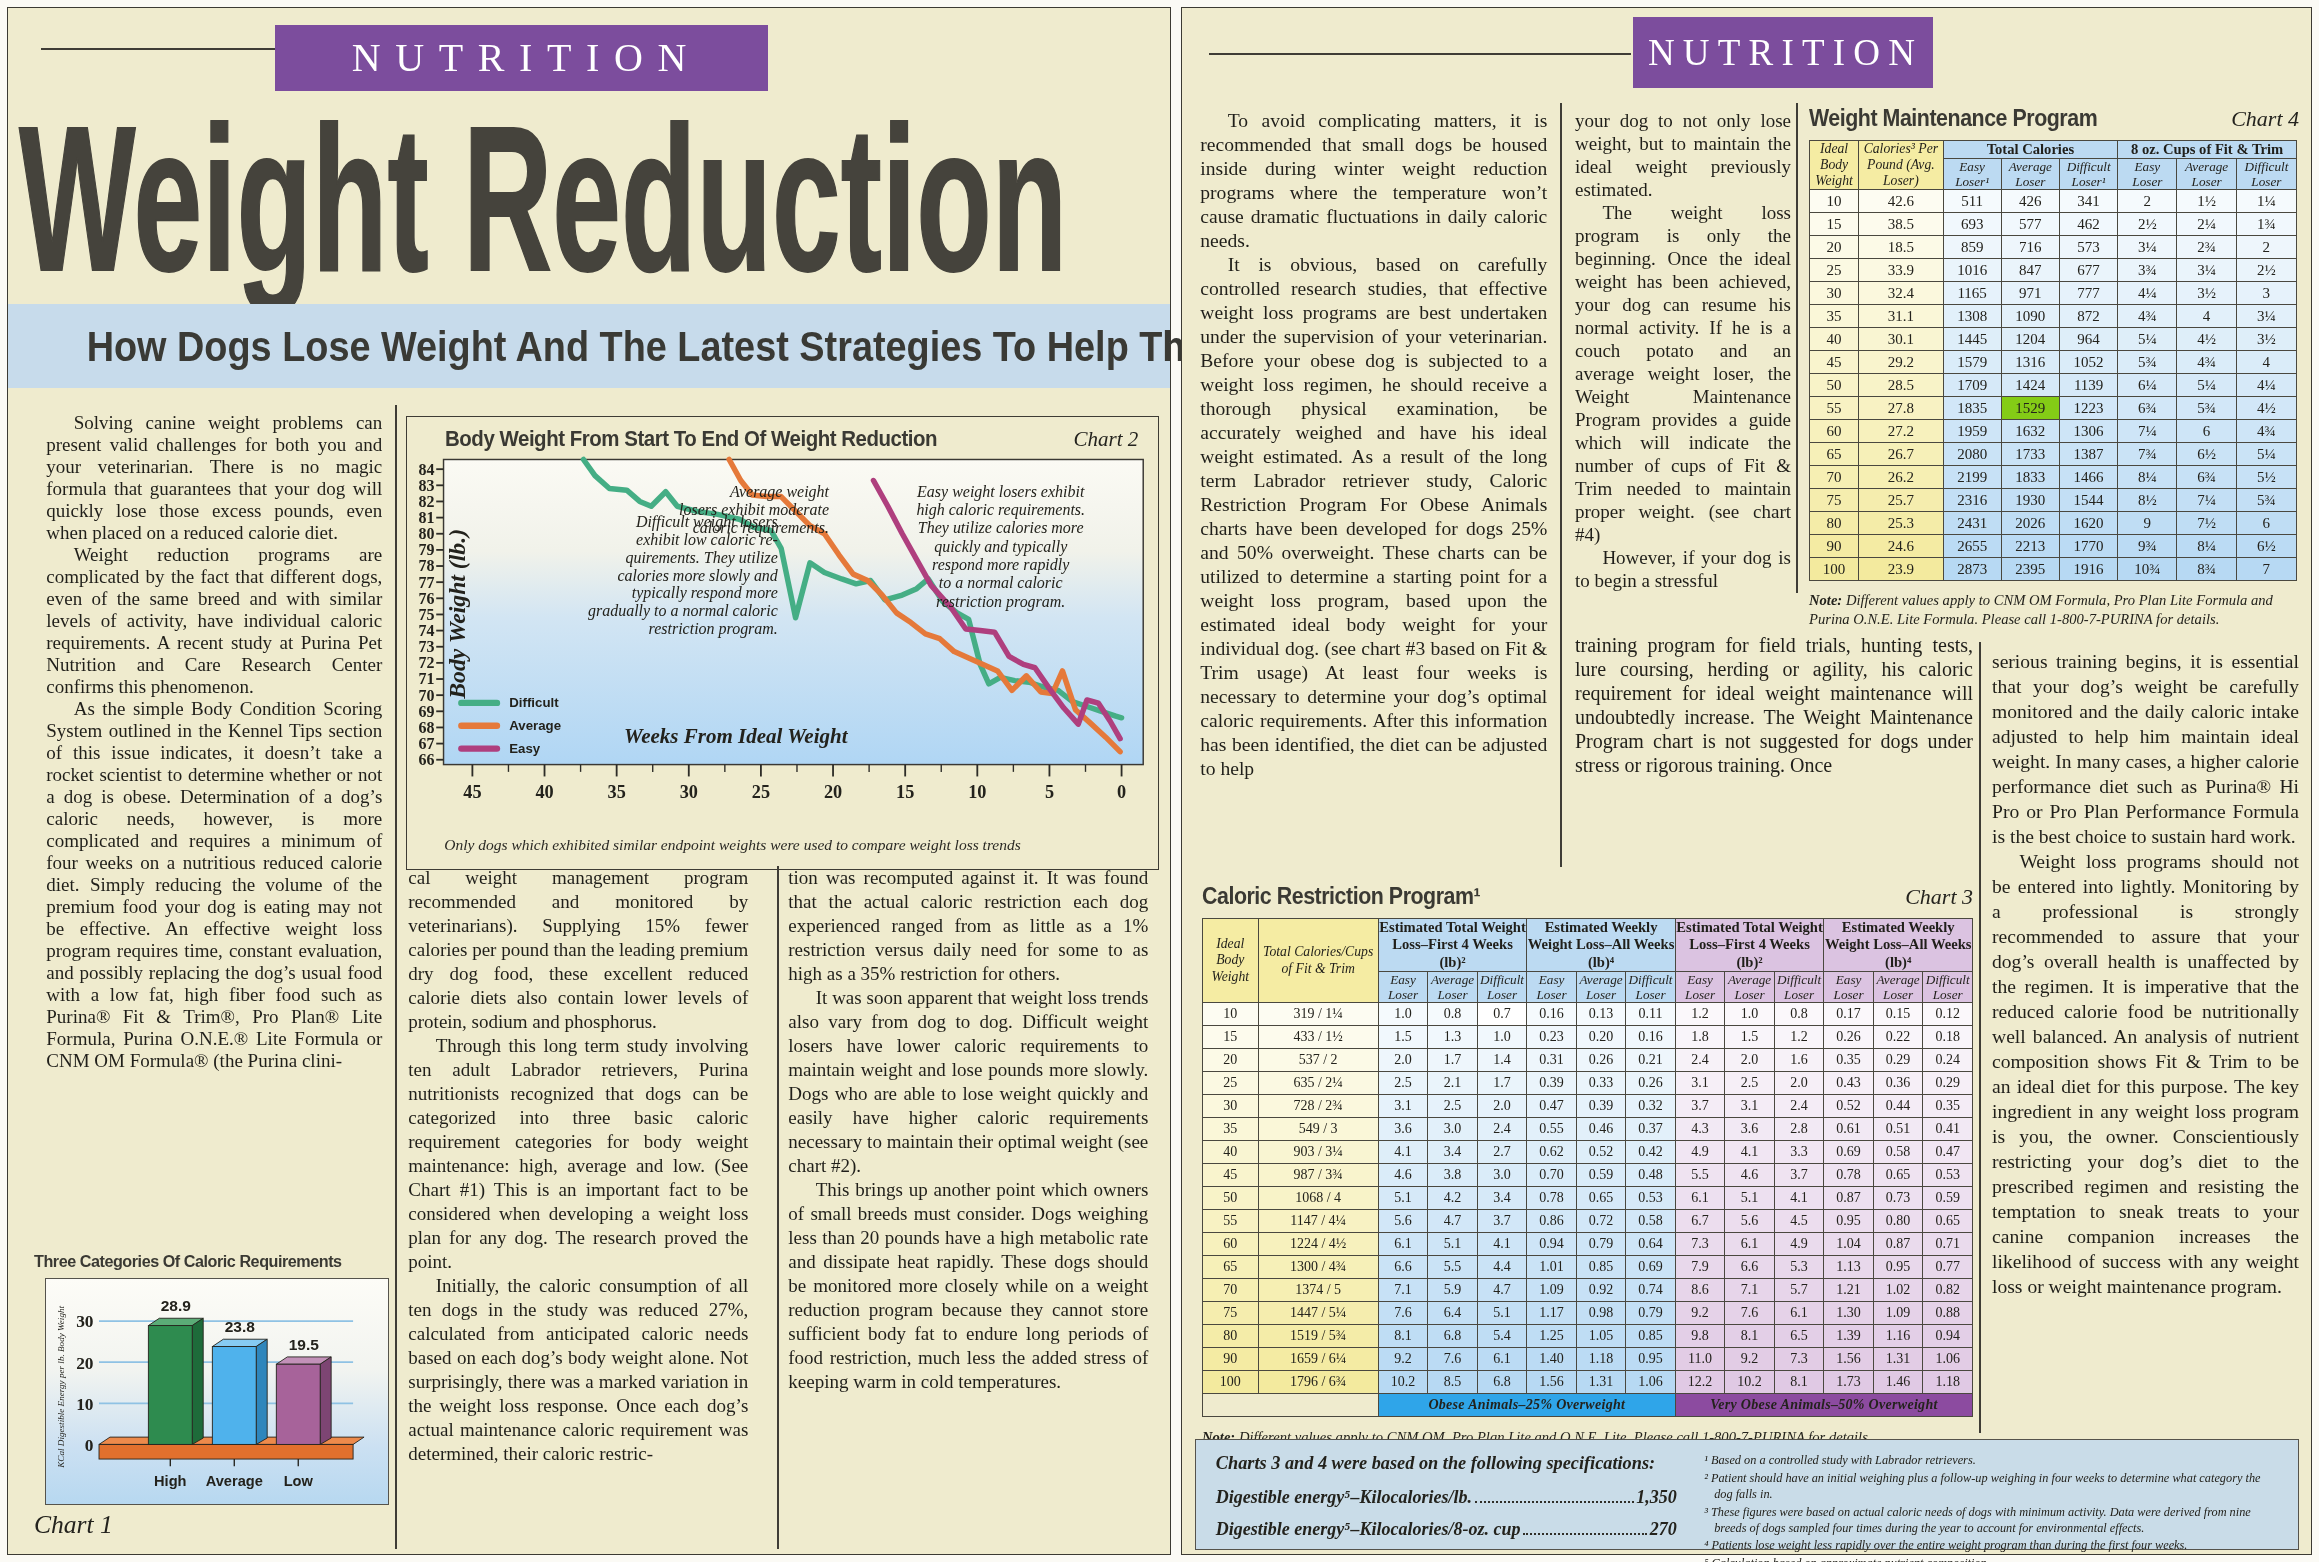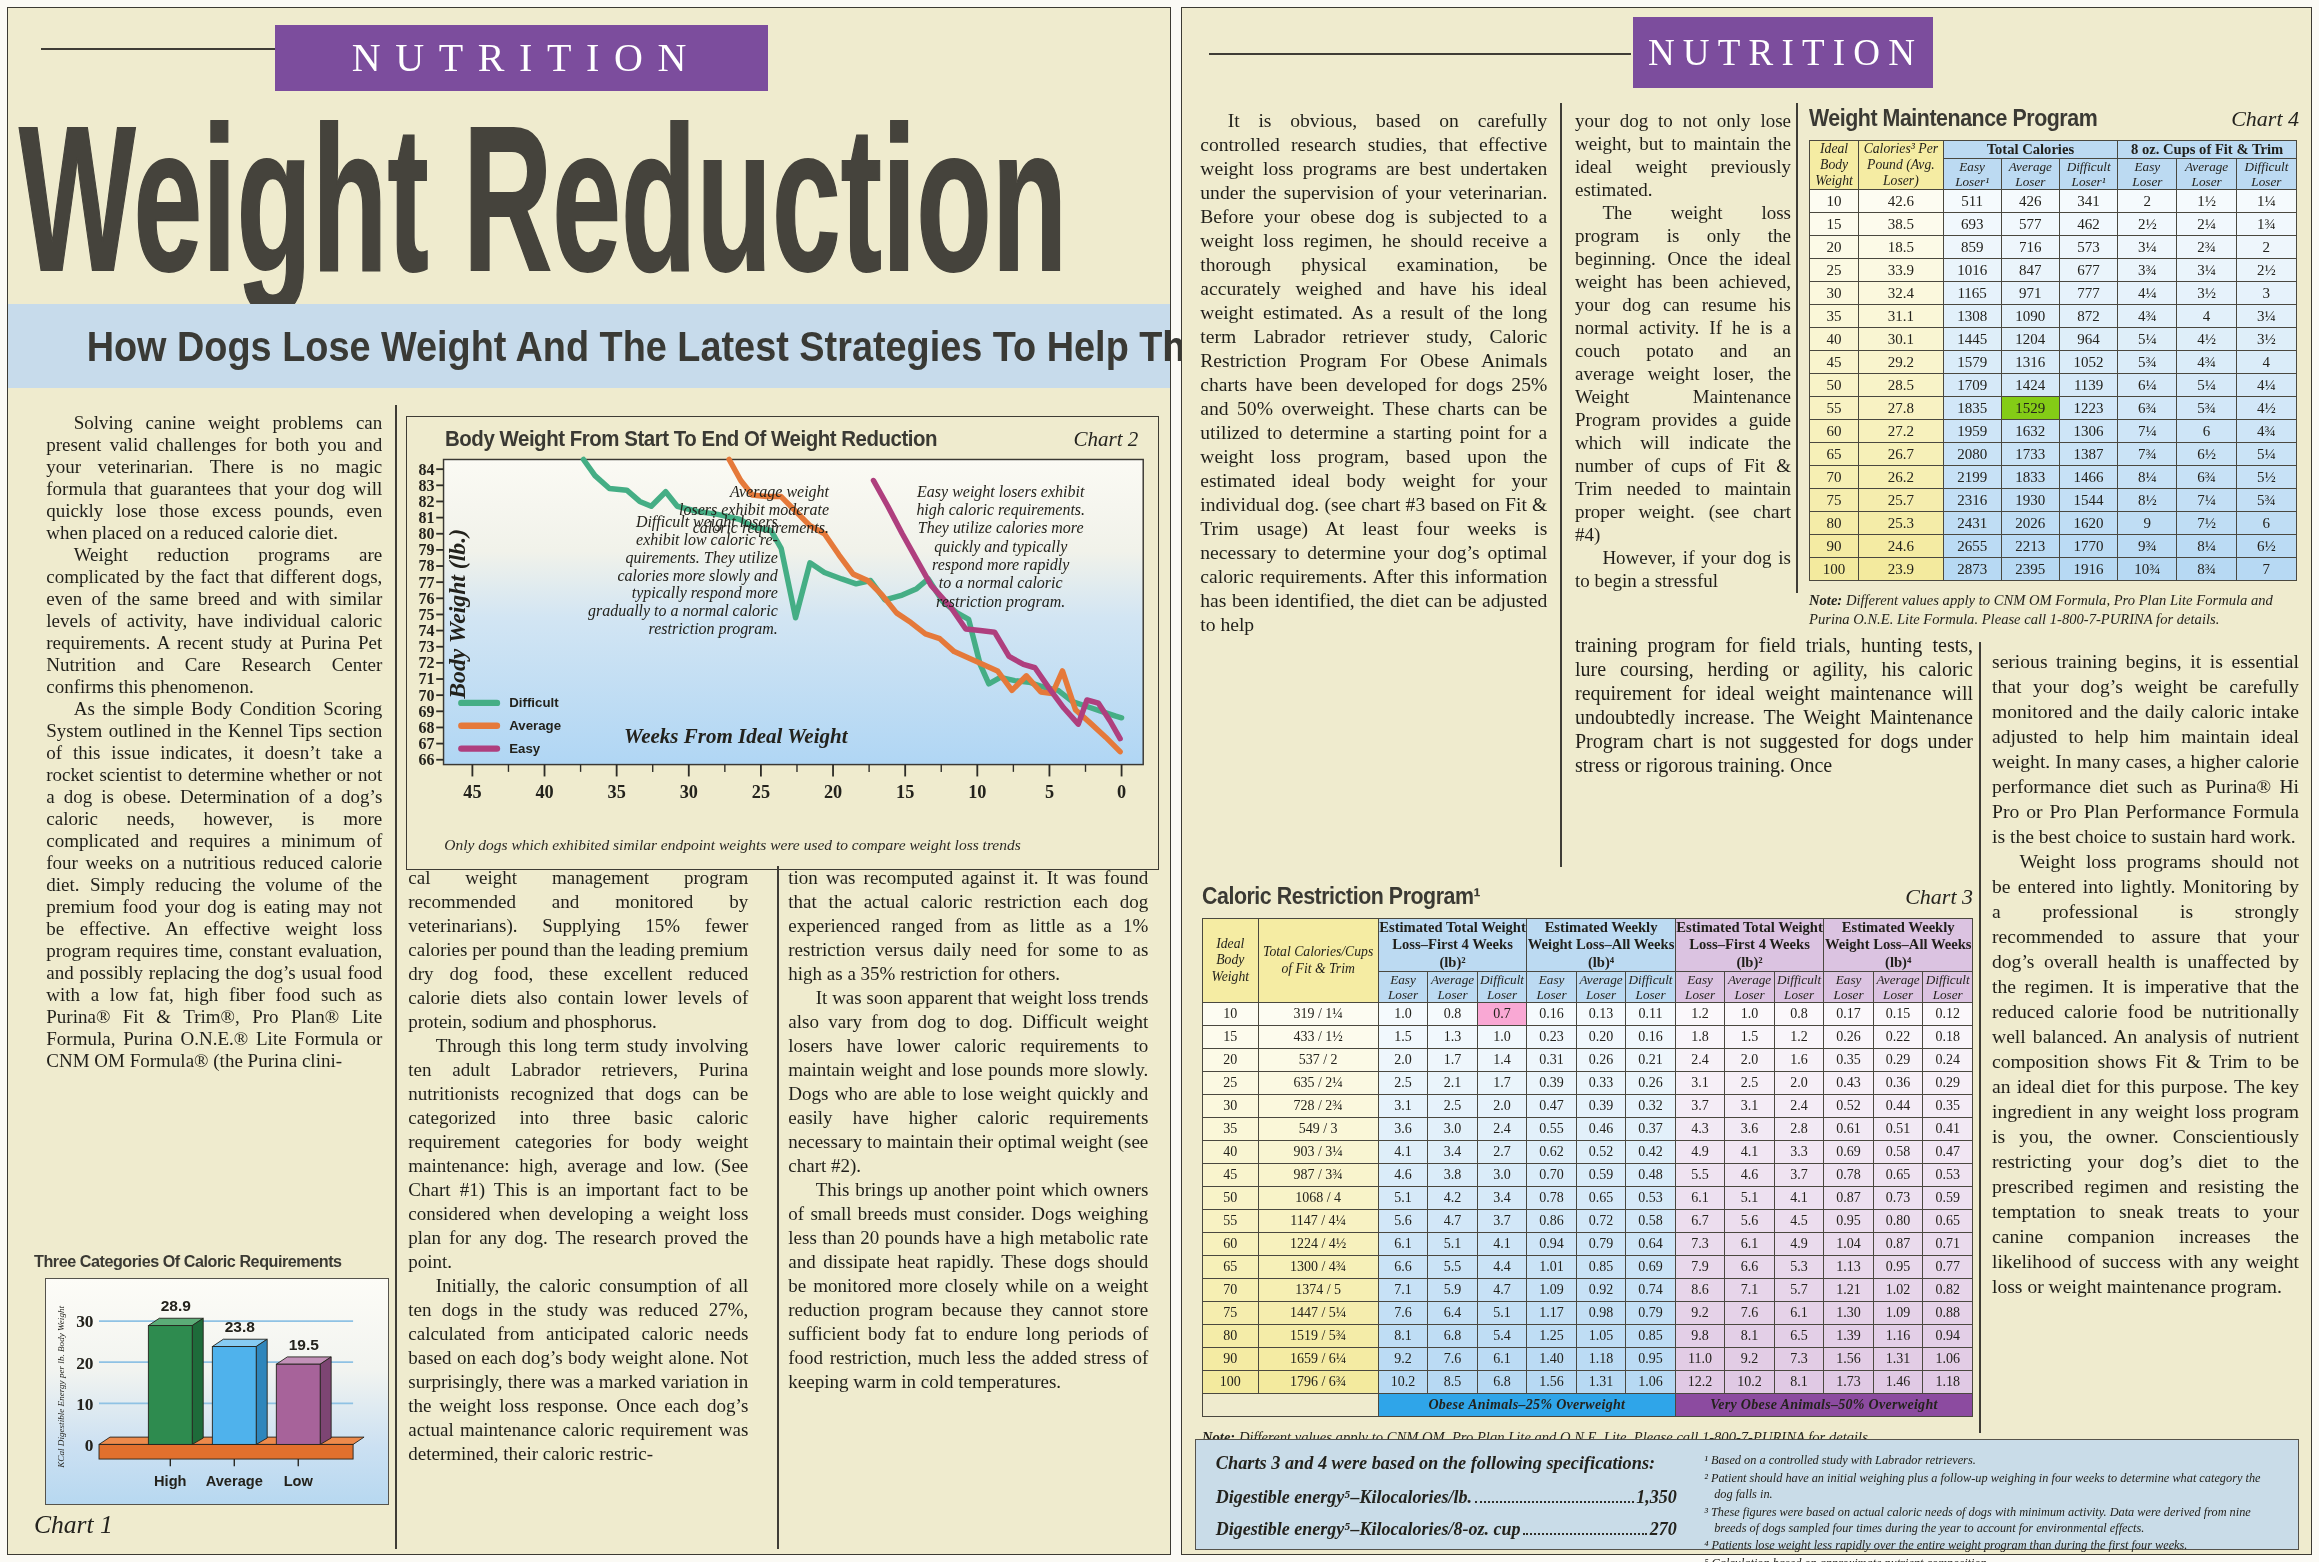--- a/index.html
+++ b/index.html
@@ -244,20 +244,21 @@
     </div>
   </div>
 
   <div class="page" id="page2">
     <div class="rule" style="left:27.4px;top:45px;width:422px;"></div>
     <div class="banner" style="left:451px;top:9.1px;width:294px;height:71px;line-height:71px;font-size:37px;letter-spacing:8.2px;padding-left:5.5px;">
       <span>NUTRITION</span>
     </div>
 
     <div class="textcol" style="left:18.3px;top:101px;width:347px;font-size:19.6px;line-height:24px;">
+        <p>To avoid complicating matters, it is recommended that small dogs be housed inside during winter weight reduction programs where the temperature won’t cause dramatic fluctuations in daily caloric needs.</p>
         <p>It is obvious, based on carefully controlled research studies, that effective weight loss programs are best undertaken under the supervision of your veterinarian. Before your obese dog is subjected to a weight loss regimen, he should receive a thorough physical examination, be accurately weighed and have his ideal weight estimated. As a result of the long term Labrador retriever study, Caloric Restriction Program For Obese Animals charts have been developed for dogs 25% and 50% overweight. These charts can be utilized to determine a starting point for a weight loss program, based upon the estimated ideal body weight for your individual dog. (see chart #3 based on Fit &amp; Trim usage) At least four weeks is necessary to determine your dog’s optimal caloric requirements. After this information has been identified, the diet can be adjusted to help</p>
       </div>
     <div class="vdiv" style="left:378px;top:95px;height:764px;"></div>
     <div class="textcol" style="left:393px;top:101px;width:216px;font-size:19px;line-height:23px;">
         <p class="noindent">your dog to not only lose weight, but to maintain the ideal weight previously estimated.</p>
         <p>The weight loss program is only the beginning. Once the ideal weight has been achieved, your dog can resume his normal activity. If he is a couch potato and an average weight loser, the Weight Maintenance Program provides a guide which will indicate the number of cups of Fit &amp; Trim needed to maintain proper weight. (see chart #4)</p>
         <p>However, if your dog is to begin a stressful</p>
       </div>
     <div class="vdiv" style="left:614px;top:95px;height:490px;"></div>
 
@@ -524,21 +525,21 @@
               <th class="hp">Average Loser</th>
               <th class="hp">Difficult Loser</th>
             </tr>
           </thead>
           <tbody>
             <tr>
               <td style="background: rgb(253, 252, 242);">10</td>
               <td style="background: rgb(253, 252, 242);">319 / 1¼</td>
               <td style="background: rgb(245, 250, 253);">1.0</td>
               <td style="background: rgb(245, 250, 253);">0.8</td>
-              <td style="background: #f9a8d4;">0.7</td>
+              <td style="background: #ffffff;">0.7</td>
               <td style="background: rgb(245, 250, 253);">0.16</td>
               <td style="background: rgb(245, 250, 253);">0.13</td>
               <td style="background: rgb(245, 250, 253);">0.11</td>
               <td style="background: rgb(251, 248, 251);">1.2</td>
               <td style="background: rgb(251, 248, 251);">1.0</td>
               <td style="background: rgb(251, 248, 251);">0.8</td>
               <td style="background: rgb(251, 248, 251);">0.17</td>
               <td style="background: rgb(251, 248, 251);">0.15</td>
               <td style="background: rgb(251, 248, 251);">0.12</td>
             </tr>

